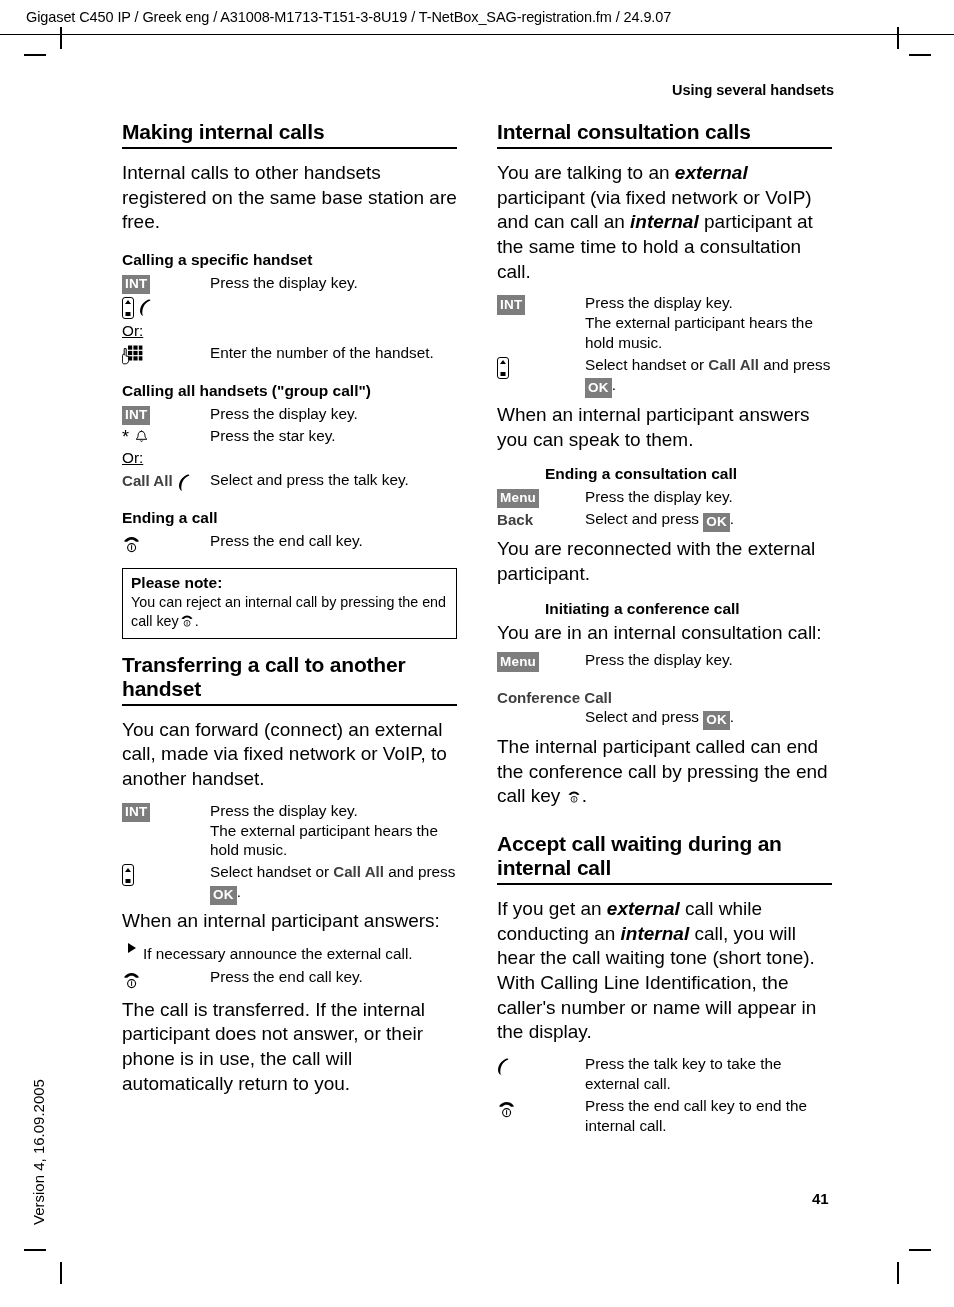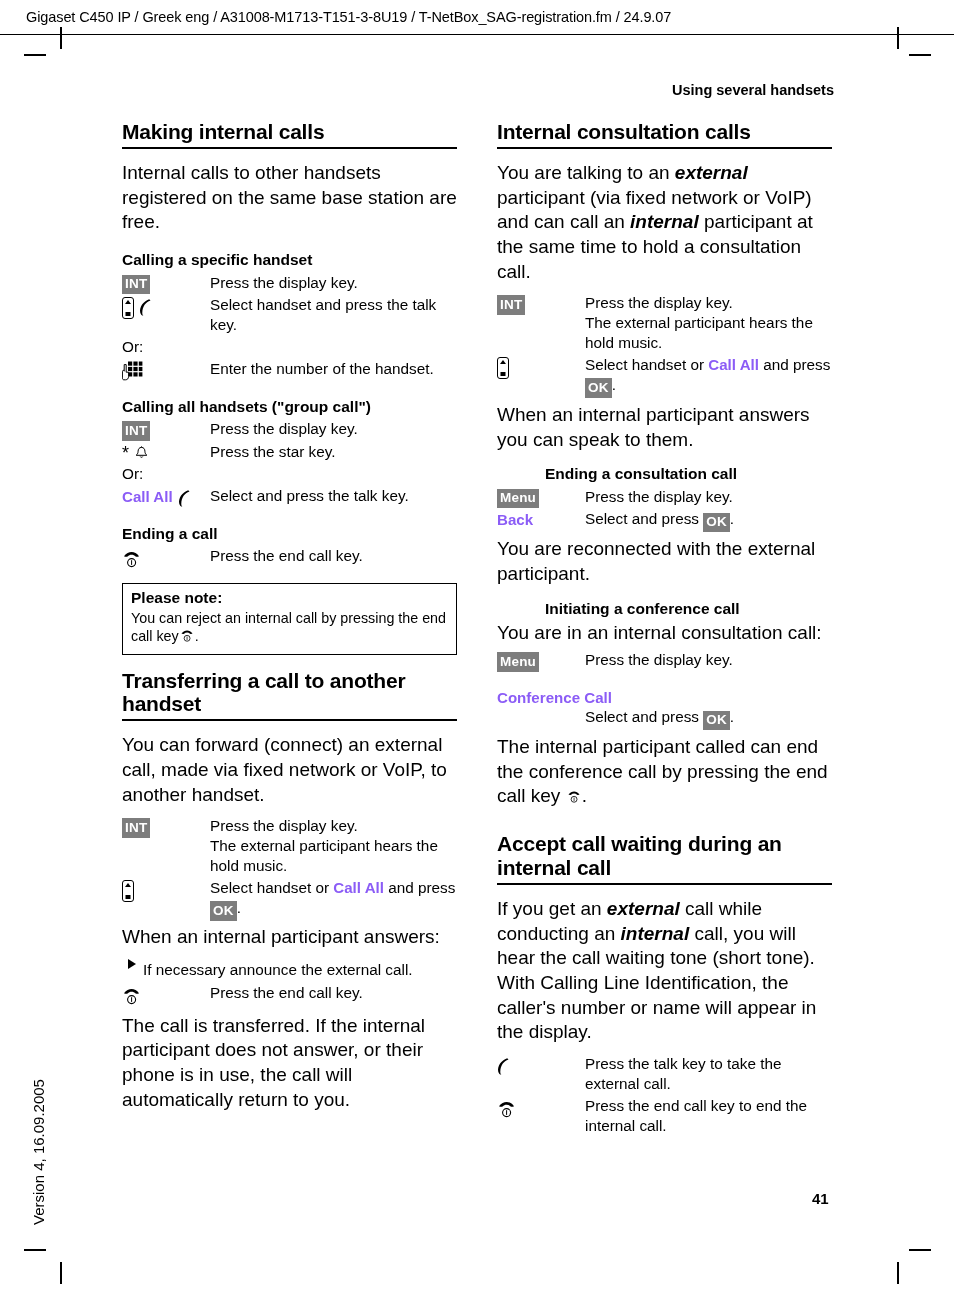--- a/index.html
+++ b/index.html
@@ -127,41 +127,42 @@
     gap: 5px;
     padding-top: 1px;
   }
   .row .desc { flex: 1 1 auto; }
 
   
   .orline {
     font-size: 15.3px;
     line-height: 1.30;
     margin: 2px 0 2px 0;
+    text-decoration: underline;
   }
 
   
   .dkey {
     display: inline-block;
     background: #7d7d7d;
     color: #ffffff;
     font-weight: bold;
     font-size: 13.5px;
     line-height: 1;
     padding: 2.5px 3px 3.5px 3px;
     vertical-align: baseline;
     position: relative;
     top: 1px;
     letter-spacing: 0.2px;
   }
   .dkey.inline { top: 2px; }
 
   
   .softword {
-    color: #8b5cf6;
+    color: #404040;
     font-weight: bold;
     font-size: 15.1px;
   }
 
   
   .icon { display: inline-block; vertical-align: baseline; }
 
   
   .ico-handset {
     width: 12px;
@@ -322,21 +323,20 @@
 
   <div class="row">
     <div class="key">
       <span class="icon ico-handset"></span>
       <span class="icon ico-talk">
         <svg width="15" height="20" viewBox="0 0 15 20">
           <path d="M11.5 2.5 C6.5 4.2 3.6 8.2 3.3 14.5 C3.25 16.2 3.6 17.3 4.5 18 C3.0 17.9 1.6 16.6 1.2 14.6 C0.2 9.0 4.2 3.4 10.2 1.3 Z" fill="#000"></path>
         </svg>
       </span>
     </div>
-    <div class="desc">Select handset and press the talk key.</div>
   </div>
 
   <div class="orline">Or:</div>
 
   <div class="row">
     <div class="key">
       <span class="icon ico-keypad">
         <svg width="21" height="21" viewBox="0 0 21 21">
           <rect x="6" y="0.5" width="4.2" height="4.2" fill="#000"></rect>
           <rect x="11.4" y="0.5" width="4.2" height="4.2" fill="#000"></rect>

